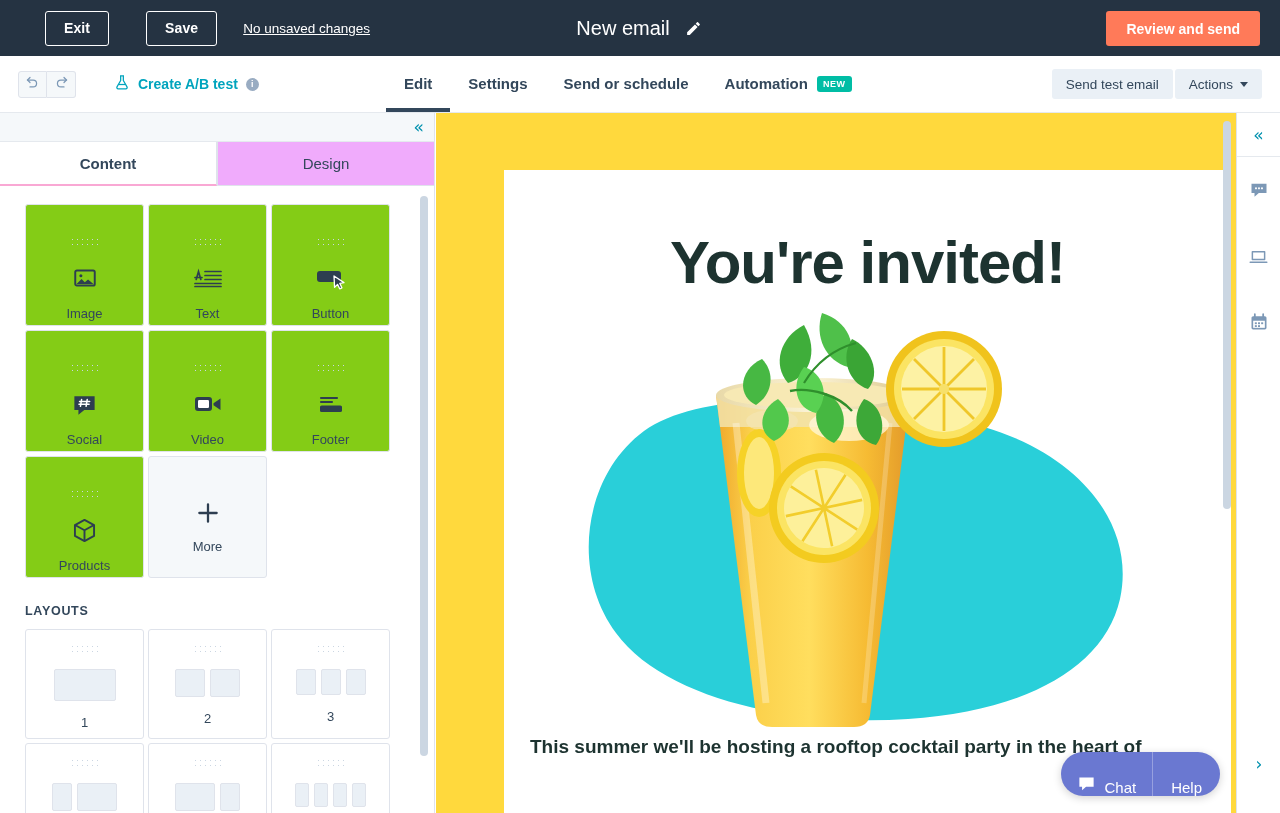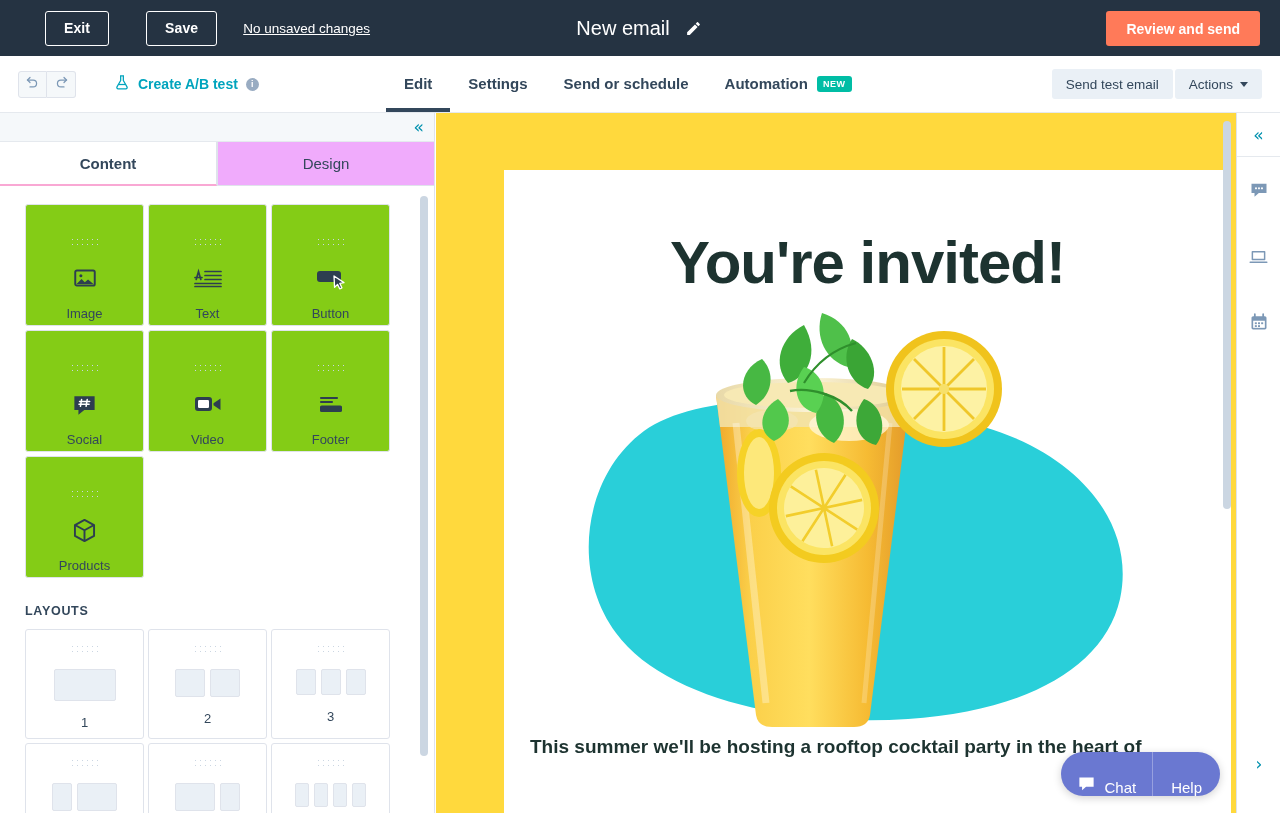--- a/index.html
+++ b/index.html
@@ -396,20 +396,28 @@
           <div class="dots"></div>
           <div class="mod-icon">
             <svg width="27" height="27" viewBox="0 0 24 24" fill="none" stroke="#2d3e50" stroke-width="1.7" stroke-linejoin="round">
               <path d="M12 2.6l8.5 4.6v9.6L12 21.4 3.5 16.8V7.2z"></path>
               <path d="M3.6 7.1L12 11.8l8.4-4.7M12 11.8v9.5"></path>
             </svg>
           </div>
           <div class="mod-label">Products</div>
         </div>
 
+        <div class="mod-card grey">
+          <div class="mod-icon">
+            <svg width="26" height="26" viewBox="0 0 24 24" fill="none" stroke="#2d3e50" stroke-width="2.1" stroke-linecap="round">
+              <path d="M12 4v16M4 12h16"></path>
+            </svg>
+          </div>
+          <div class="mod-label">More</div>
+        </div>
       </div>
 
       <div class="section-title">LAYOUTS</div>
 
       <div class="module-grid">
 
         <div class="layout-card">
           <div class="dots"></div>
           <div class="lay-shapes">
             <div class="lay-box" style="width:62px;height:32px;"></div>

